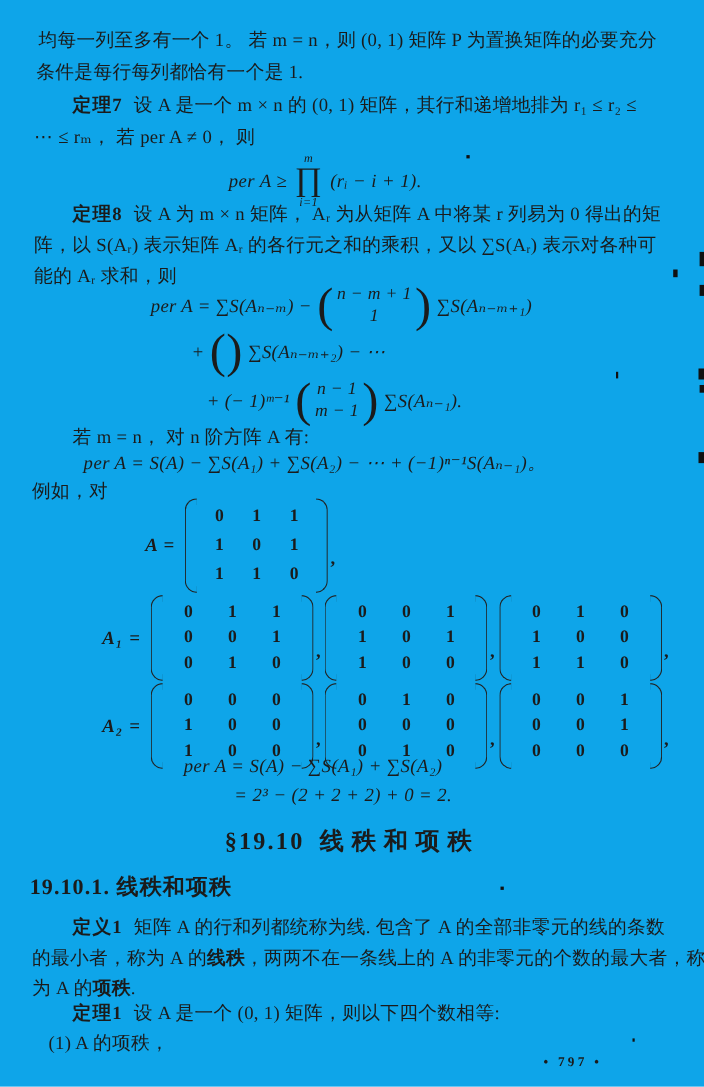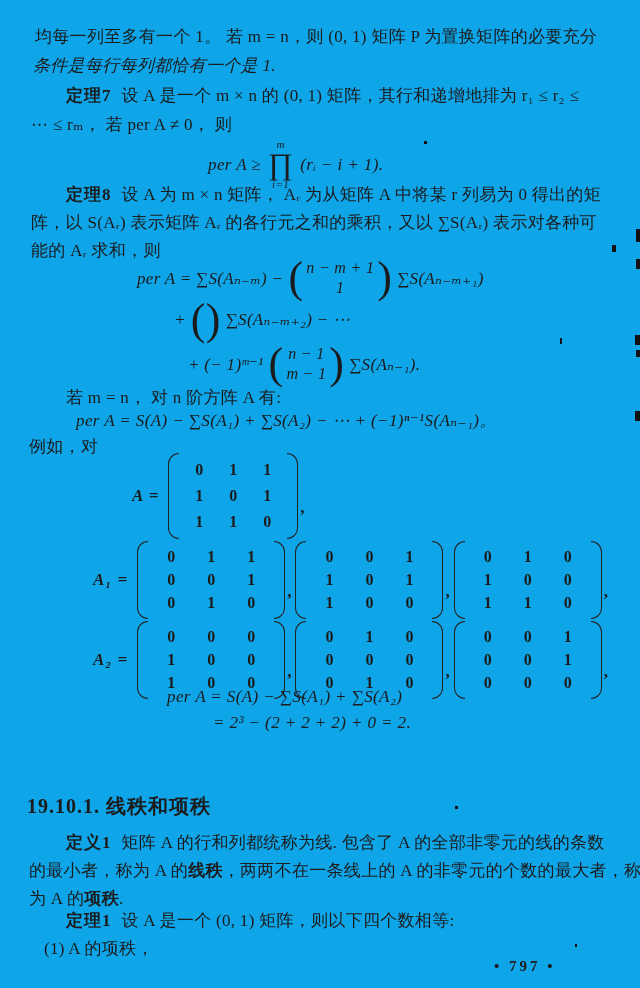--- a/index.html
+++ b/index.html
@@ -40,31 +40,31 @@
   .mcell { text-align:center; font-size:16px; font-weight:600; }
   .mA .matrix { height:86px; }
   .mA .mcell { width:34px; }
   .mSet .matrix { height:78px; }
   .mSet .mcell { width:40px; }
   .mcomma { align-self:center; margin:24px 4px 0 2px; font-weight:600; }
 
   .heading { position:absolute; width:100%; text-align:center; font-weight:700; font-size:22px; letter-spacing:2px; }
   .heading .htitle { letter-spacing:7px; margin-left:14px; }
   .subheading { position:absolute; font-weight:700; font-size:20px; letter-spacing:1px; }
-  .pagenum { position:absolute; font-weight:700; font-size:15px; letter-spacing:3px; }
+  .pagenum { position:absolute; font-weight:700; font-size:12px; letter-spacing:3px; }
 
   .artifact { position:absolute; background:#111; }
 </style>
 </head>
 <body>
 
 <div class="page">
 
   <div class="line" style="left:35px; top:26px;">均每一列至多有一个 1。 若 m = n，则 (0, 1) 矩阵 P 为置换矩阵的必要充分</div>
-  <div class="line" style="left:33px; top:55px;font-style:italic;">条件是每行每列都恰有一个是 1.</div>
+  <div class="line" style="left:33px; top:55px;">条件是每行每列都恰有一个是 1.</div>
 
   <div class="line" style="left:66px; top:85px;">
     <span class="blabel">定理7</span><span>设 A 是一个 m × n 的 (0, 1) 矩阵，其行和递增地排为 r₁ ≤ r₂ ≤</span>
   </div>
   <div class="line" style="left:31px; top:114px;">⋯ ≤ rₘ， 若 per A ≠ 0， 则</div>
 
   <div class="line math prodline" style="left:206px; top:139px;">
     <span class="fseg">per A ≥</span>
     <span class="prod">
       <span class="ptop">m</span>
@@ -279,20 +279,23 @@
           </div>
         </span>
       <span class="mparen r"></span>
     </span>
     <span class="mcomma">,</span>
   </div>
 
   <div class="line math" style="left:167px; top:686px;">per A = S(A) − ∑S(A₁) + ∑S(A₂)</div>
   <div class="line math" style="left:213px; top:712px;">= 2³ − (2 + 2 + 2) + 0 = 2.</div>
 
+  <div class="heading" style="top:750px;">
+    <span>§19.10</span><span class="htitle">线秩和项秩</span>
+  </div>
 
   <div class="subheading" style="left:27px; top:793px;">19.10.1. 线秩和项秩</div>
 
   <div class="line" style="left:66px; top:832px;">
     <span class="blabel">定义1</span><span>矩阵 A 的行和列都统称为线. 包含了 A 的全部非零元的线的条数</span>
   </div>
   <div class="line" style="left:29px; top:860px;">
     <span>的最小者，称为 A 的</span><span class="bold-inline">线秩</span><span>，两两不在一条线上的 A 的非零元的个数的最大者，称</span>
   </div>
   <div class="line" style="left:29px; top:888px;">

